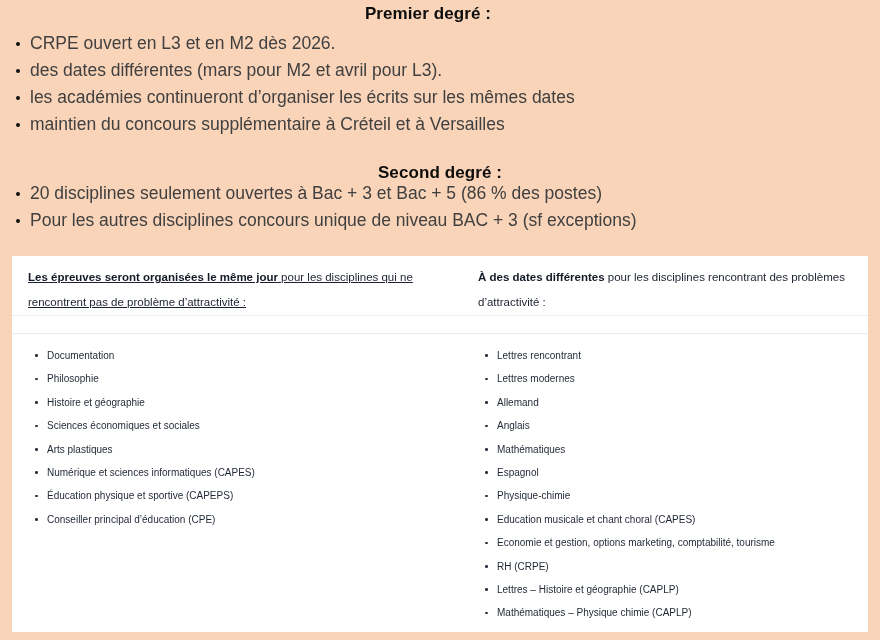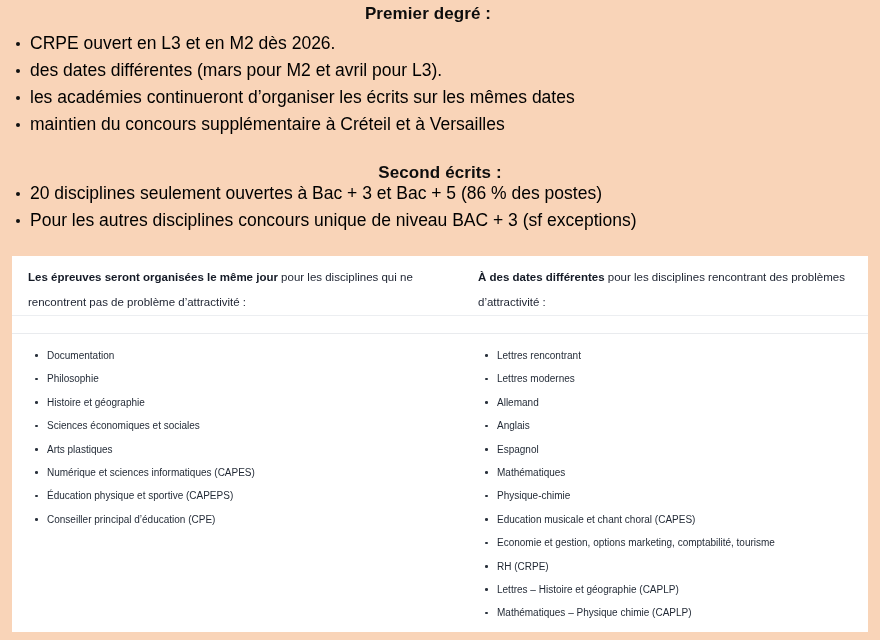--- a/index.html
+++ b/index.html
@@ -46,21 +46,21 @@
   .bullet-list {
     list-style: none;
     margin: 0;
     padding: 0;
   }
   .bullet-list li {
     position: relative;
     padding-left: 30px;
     font-size: 17.5px;
     line-height: 1.0;
-    color: #000000;
+    color: #404040;
     white-space: nowrap;
   }
   .bullet-list li::before {
     content: "";
     position: absolute;
     left: 16px;
     top: 50%;
     width: 4px;
     height: 4px;
     margin-top: -2px;
@@ -94,21 +94,21 @@
     box-sizing: border-box;
     padding: 9px 0 0 0;
   }
   .panel-header .cell {
     box-sizing: border-box;
     padding: 0 16px 0 16px;
     font-size: 11.5px;
     line-height: 25px;
     color: #1c2230;
   }
-  .panel-header .cell.left  { width: 450px; }
+  .panel-header .cell.left  { width: 450px; text-decoration: underline; }
   .panel-header .cell.right { width: 406px; }
   .panel-header strong { font-weight: bold; color: #141a26; }
 
   .divider {
     width: 100%;
     height: 1px;
     background: #eceef1;
   }
   .divider.second { background: #e9ebee; }
   .gap-row { height: 17px; }
@@ -169,21 +169,21 @@
         <span>des dates différentes (mars pour M2 et avril pour L3).</span>
       </li>
       <li>
         <span>les académies continueront d’organiser les écrits sur les mêmes dates</span>
       </li>
       <li>
         <span>maintien du concours supplémentaire à Créteil et à Versailles</span>
       </li>
     </ul>
 
-    <div class="section-title" id="second-title">Second écrits :</div>
+    <div class="section-title" id="second-title">Second degré :</div>
 
     <ul class="bullet-list" id="second-list">
       <li>
         <span>20 disciplines seulement ouvertes à Bac + 3 et Bac + 5 (86 % des postes)</span>
       </li>
       <li>
         <span>Pour les autres disciplines concours unique de niveau BAC + 3 (sf exceptions)</span>
       </li>
     </ul>
 
@@ -224,22 +224,22 @@
           <li><span>Conseiller principal d’éducation (CPE)</span></li>
         </ul>
       </div>
 
       <div class="panel-col right">
         <ul class="disc-list">
           <li><span>Lettres rencontrant</span></li>
           <li><span>Lettres modernes</span></li>
           <li><span>Allemand</span></li>
           <li><span>Anglais</span></li>
+          <li><span>Mathématiques</span></li>
           <li><span>Espagnol</span></li>
-          <li><span>Mathématiques</span></li>
           <li><span>Physique-chimie</span></li>
           <li><span>Education musicale et chant choral (CAPES)</span></li>
           <li><span>Economie et gestion, options marketing, comptabilité, tourisme</span></li>
           <li><span>RH (CRPE)</span></li>
           <li><span>Lettres – Histoire et géographie (CAPLP)</span></li>
           <li><span>Mathématiques – Physique chimie (CAPLP)</span></li>
         </ul>
       </div>
 
     </div>

